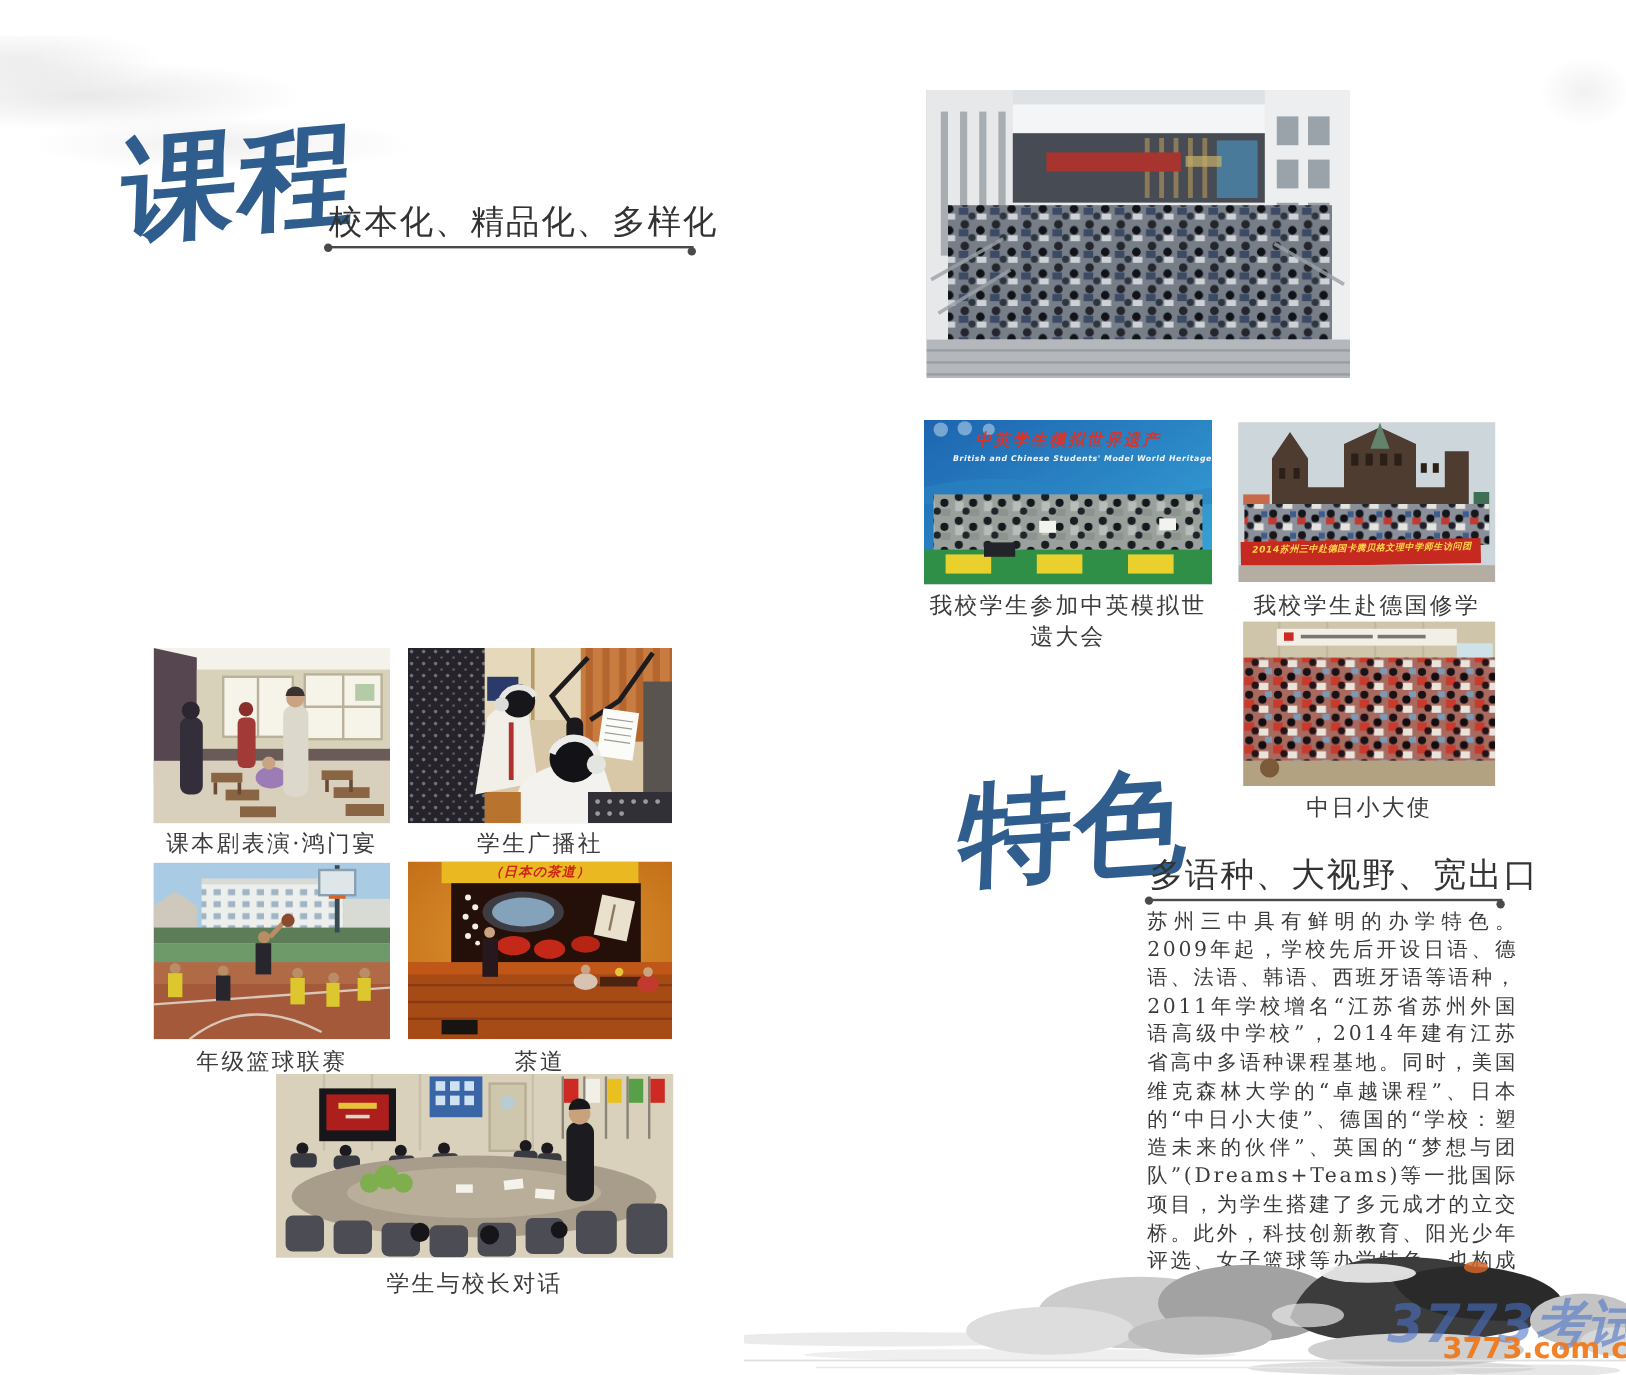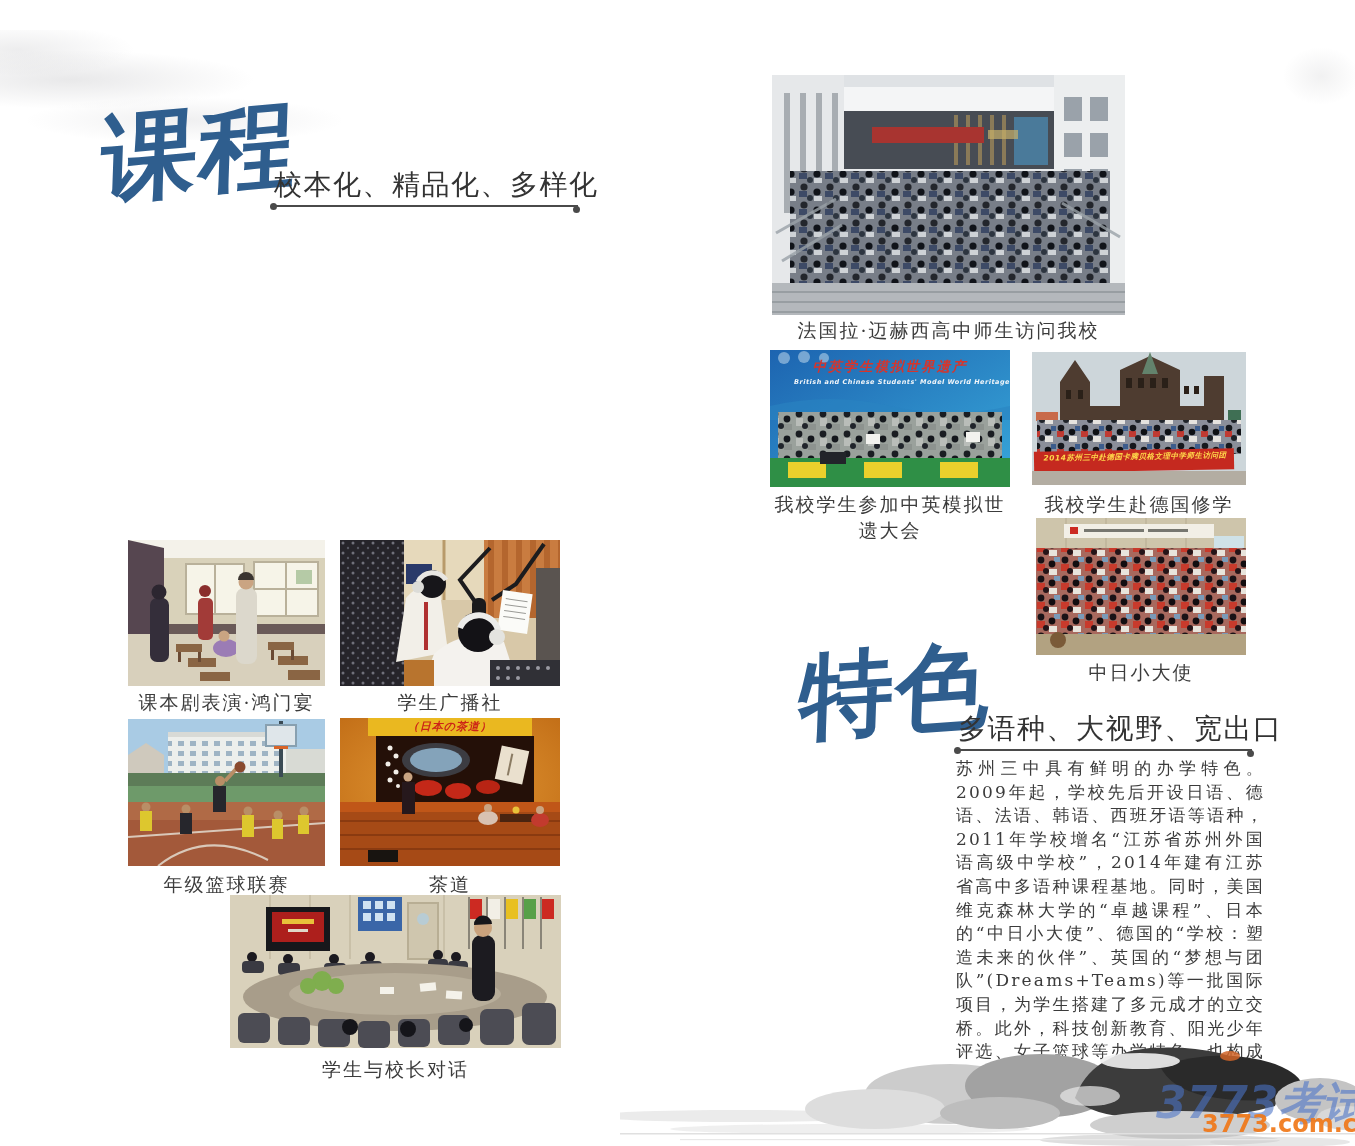--- a/index.html
+++ b/index.html
@@ -397,21 +397,20 @@
         <line x1="4" y1="158" x2="64" y2="124"></line>
           <line x1="10" y1="186" x2="70" y2="150"></line>
         <line x1="290" y1="128" x2="348" y2="162"></line>
       </g>
       <rect x="0" y="208" width="353" height="32" fill="#b4b8bc"></rect>
       <rect x="0" y="216" width="353" height="2" fill="#989ea2"></rect>
       <rect x="0" y="226" width="353" height="2" fill="#989ea2"></rect>
       <rect x="0" y="236" width="353" height="2" fill="#989ea2"></rect>
     </svg>
   </div>
-  <div class="caption" style="left:772px;top:318px;width:353px;">法国拉·迈赫西高中师生访问我校</div>
 
   <div class="photo" style="left:770px;top:350px;width:240px;height:137px;">
     <svg width="240" height="137" viewBox="0 0 240 137">
       <defs>
         <linearGradient id="bgBlue" x1="0" y1="0" x2="1" y2="1">
           <stop offset="0%" stop-color="#1d64b0"></stop>
             <stop offset="100%" stop-color="#38a8da"></stop>
         </linearGradient>
         <pattern id="cB" width="24" height="20" patternUnits="userSpaceOnUse">
           <rect width="24" height="20" fill="#9aa19c"></rect>

